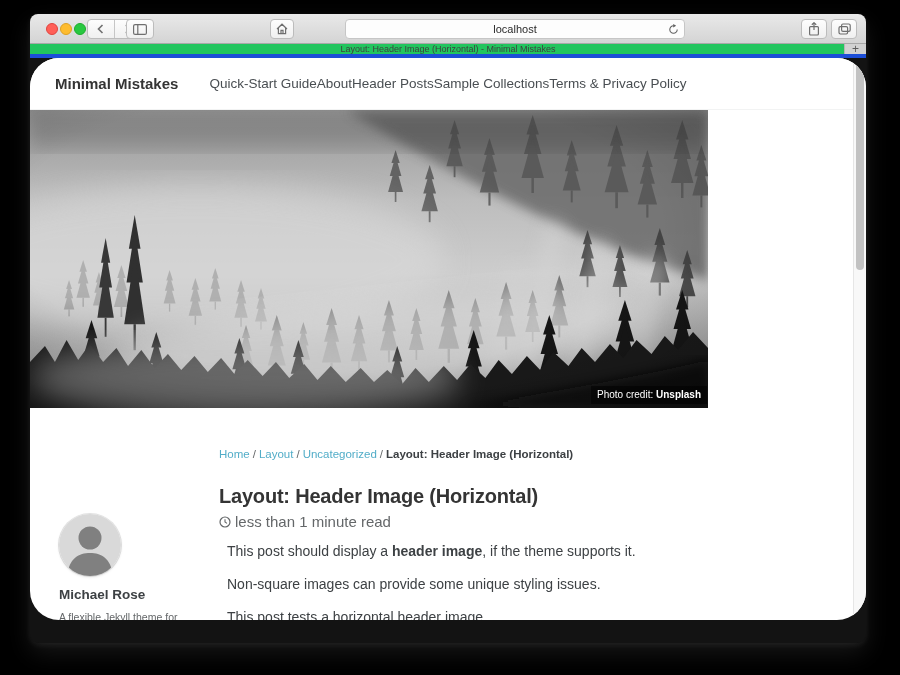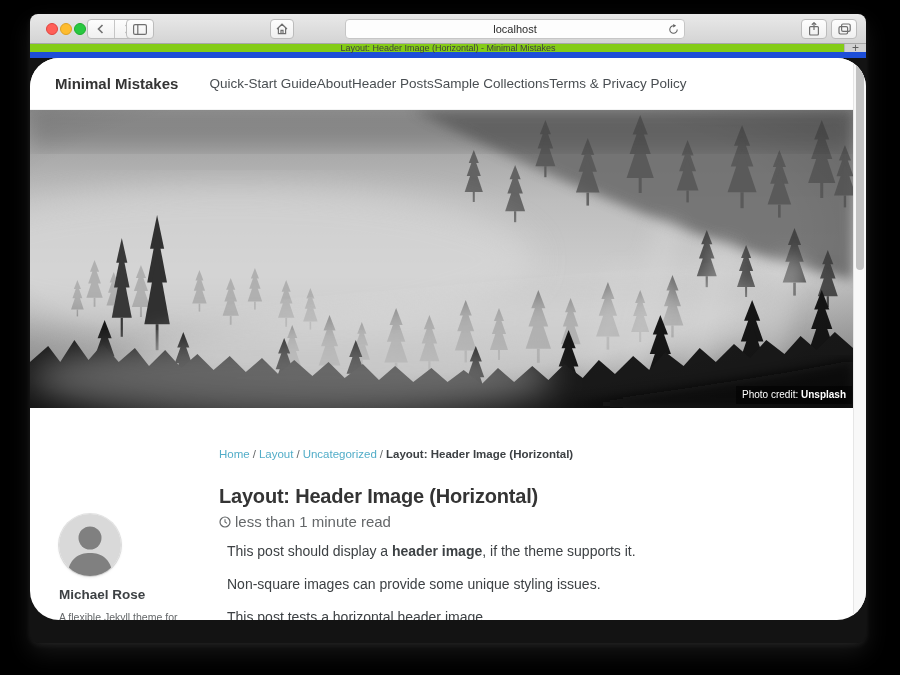--- a/index.html
+++ b/index.html
@@ -50,22 +50,22 @@
   .urlfield {
     position:absolute; left:267px; top:5px; width:340px; height:20px;
     background:#fdfdfd; border:1px solid #c6c6c6; border-radius:4px;
     display:flex; align-items:center; justify-content:center;
     font-size:11px; color:#2b2b2b;margin-left:48px;
   }
   .reload { position:absolute; right:5px; top:4px; }
 
   
   .tabbar {
-    position:relative; height:14px; background:#84cc16;
-    border-bottom:6px solid #1d4ed8;
+    position:relative; height:14px; background:#22c55e;
+    border-bottom:4px solid #1d4ed8;
     display:flex; align-items:center; justify-content:center;
   }
   .tabtitle { font-size:9px; color:#3e3e3e; }
   .newtab {
     position:absolute; right:0; top:0; bottom:0; width:22px;
     border-left:1px solid #b5b5b5; background:#d2d2d2;
     display:flex; align-items:center; justify-content:center;
     font-size:12px; color:#5c5c5c; line-height:1;
   }
 
@@ -84,21 +84,21 @@
   
   .masthead {
     height:52px; display:flex; align-items:center;
     padding-left:25px; border-bottom:1px solid #f2f3f3; background:#fff;
   }
   .site-title { font-size:15px; font-weight:bold; color:#343434; margin-right:31px; }
   .nav-links { display:flex; }
   .nav-link { font-size:13.5px; color:#494e52; cursor:pointer; }
 
   
-  .hero { position:relative; width:823px; height:298px; background:#888; }
+  .hero { position:relative; width:678px; height:298px; background:#888; }
   .hero svg { display:block; width:100%; height:100%; }
   .credit {
     position:absolute; right:1px; bottom:4px;
     background:rgba(0,0,0,0.52); color:#fff;
     font-size:10px; padding:3px 6px; line-height:1.2;
   }
   .credit b { font-weight:bold; }
 
   
   .page-content { display:flex; }

